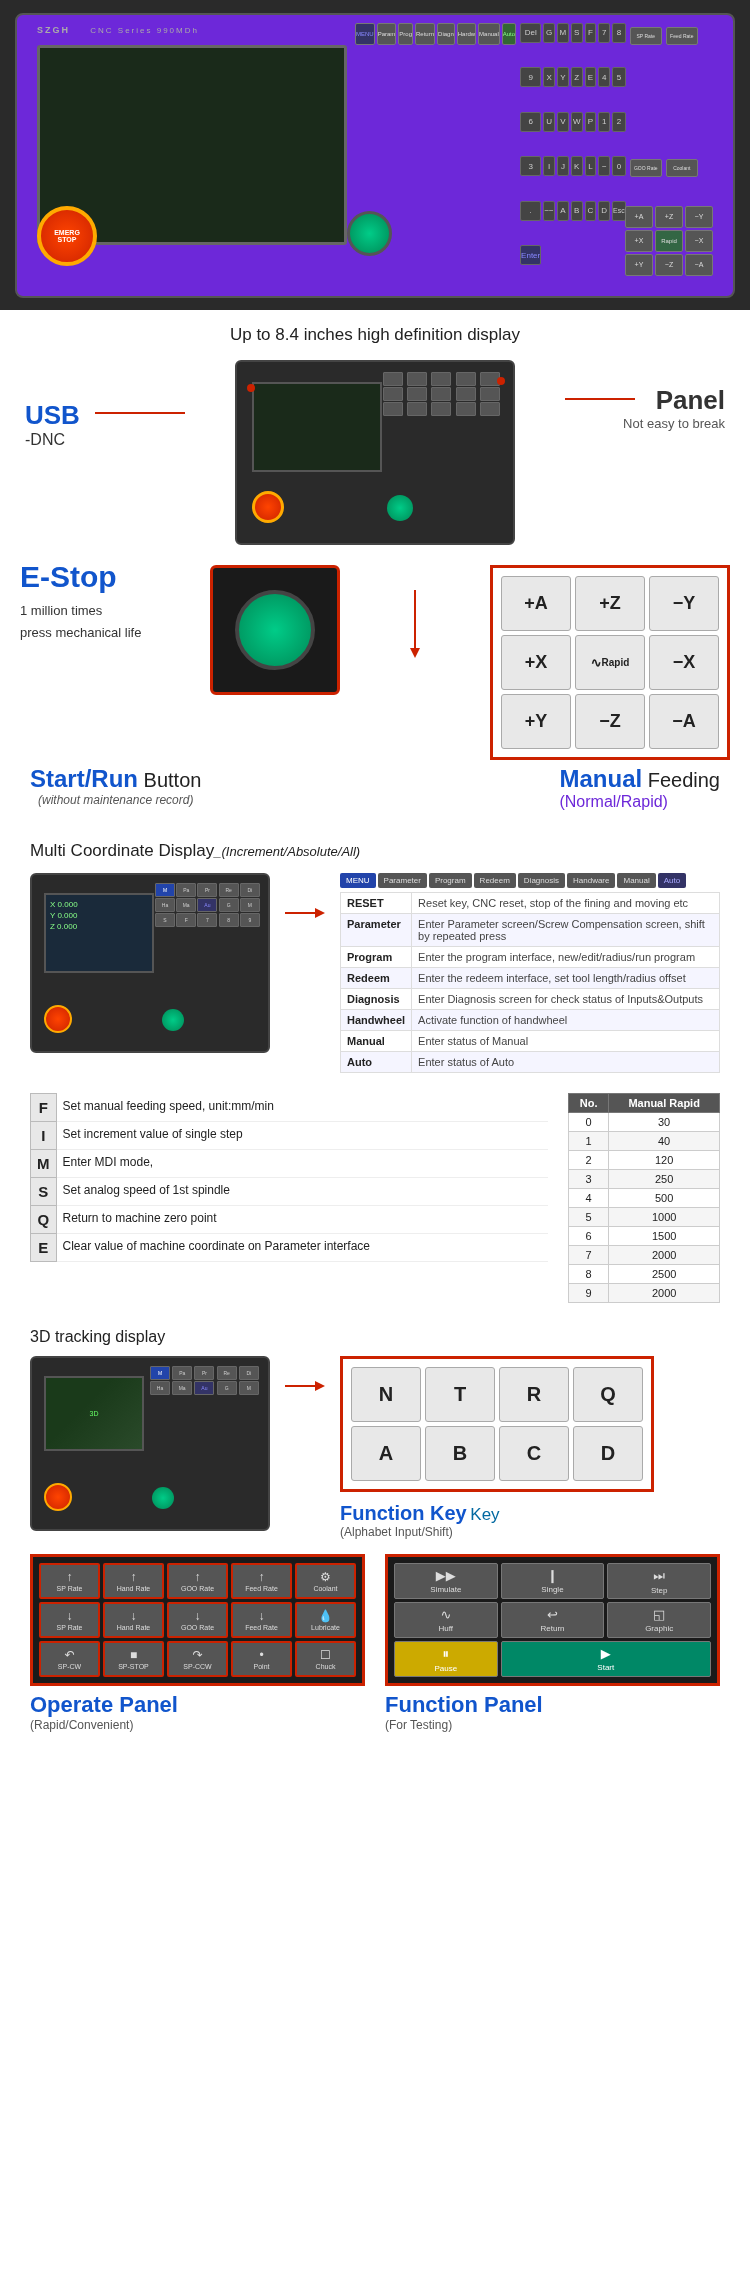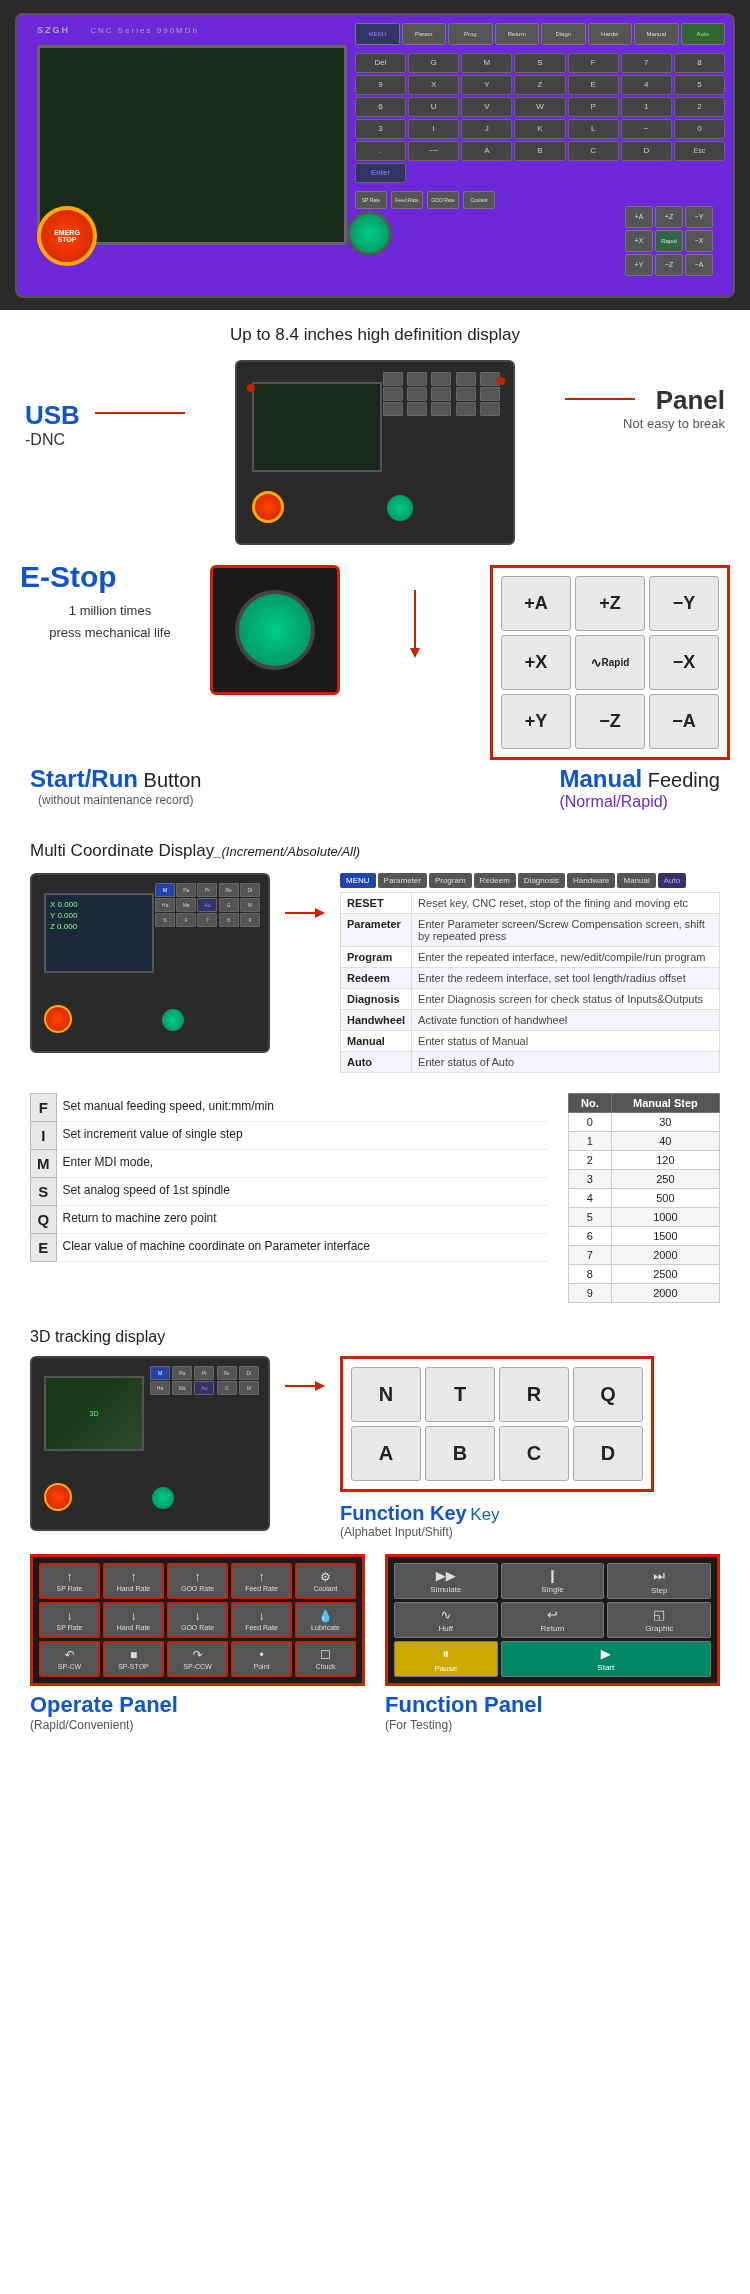--- a/index.html
+++ b/index.html
@@ -58,21 +58,20 @@
       left: 20px;
       color: #aaa;
       font-size: 11px;
       font-weight: bold;
       letter-spacing: 2px;
     }
     .machine-right {
       flex: 1;
       padding: 8px;
       display: flex;
-      flex-direction: column;
       gap: 4px;
     }
     .keyboard-top {
       display: grid;
       grid-template-columns: repeat(8, 1fr);
       gap: 2px;
       margin-bottom: 4px;
     }
     .key-small {
       background: #555;
@@ -679,21 +678,21 @@
   </div>
 
   <div style="position:absolute; left:95px; top:62px; width:90px; height:2px; background:#cc2200;"></div>
   <div style="position:absolute; right:115px; top:48px; width:70px; height:2px; background:#cc2200;"></div>
 </div>
 
 <div style="display:flex; flex-direction:row; padding:10px 20px 5px; gap:10px; align-items:flex-start;">
 
   <div style="width:180px; flex-shrink:0;">
     <div style="color:#1155cc; font-size:30px; font-weight:bold;">E-Stop</div>
-    <div style="font-size:13px; color:#333; margin-top:6px; line-height:1.7;text-align:center;">
+    <div style="font-size:13px; color:#333; margin-top:6px; line-height:1.7;">
       <div>1 million times</div>
       <div>press mechanical life</div>
     </div>
   </div>
 
   <div style="width:130px; height:130px; background:#1a1a1a; border:3px solid #cc2200; border-radius:6px; display:flex; align-items:center; justify-content:center; flex-shrink:0; margin-top:5px;">
     <div style="width:80px; height:80px; background:radial-gradient(circle, #00cc88, #008855); border-radius:50%; border:4px solid #444;"></div>
   </div>
 
   <div style="flex:1; display:flex; align-items:center; justify-content:center; margin-top:30px;">
@@ -715,21 +714,21 @@
       <div class="manual-grid-key">−A</div>
     </div>
   </div>
 </div>
 
 <div class="startrun-section">
   <div class="startrun-left">
     <div>
       <span style="color:#1155cc; font-size:24px; font-weight:bold;">Start/Run</span><span style="font-size:20px; font-weight:normal; color:#222;"> Button</span>
     </div>
-    <div style="font-size:12px; color:#555;">(without maintenance record)</div>
+    <div style="font-size:12px; color:#555;font-style:italic;">(without maintenance record)</div>
   </div>
   <div style="flex:1;"></div>
   <div class="manual-right">
     <div>
       <span style="color:#1155cc; font-size:24px; font-weight:bold;">Manual</span><span style="font-size:20px; color:#222;"> Feeding</span>
     </div>
     <div style="font-size:16px; color:#6d28d9;text-align:right;">(Normal/Rapid)</div>
   </div>
 </div>
 
@@ -791,21 +790,21 @@
         <tr>
               <td>RESET</td>
               <td>Reset key, CNC reset, stop of the fining and moving etc</td>
             </tr>
             <tr>
               <td>Parameter</td>
               <td>Enter Parameter screen/Screw Compensation screen, shift by repeated press</td>
             </tr>
             <tr>
               <td>Program</td>
-              <td>Enter the repeated interface, new/edit/compile/run program</td>
+              <td>Enter the program interface, new/edit/radius/run program</td>
             </tr>
             <tr>
               <td>Redeem</td>
               <td>Enter the redeem interface, set tool length/radius offset</td>
             </tr>
             <tr>
               <td>Diagnosis</td>
               <td>Enter Diagnosis screen for check status of Inputs&amp;Outputs</td>
             </tr>
             <tr>
@@ -855,21 +854,21 @@
             <td>Clear value of machine coordinate on Parameter interface</td>
           </tr>
         </tbody>
     </table>
   </div>
   <div>
     <table class="speed-table">
       <thead>
         <tr>
           <th>No.</th>
-          <th>Manual Step</th>
+          <th>Manual Rapid</th>
         </tr>
       </thead>
       <tbody id="speed-table-body">
       <tr>
             <td>0</td>
             <td>30</td>
           </tr>
           <tr>
             <td>1</td>
             <td>40</td>

